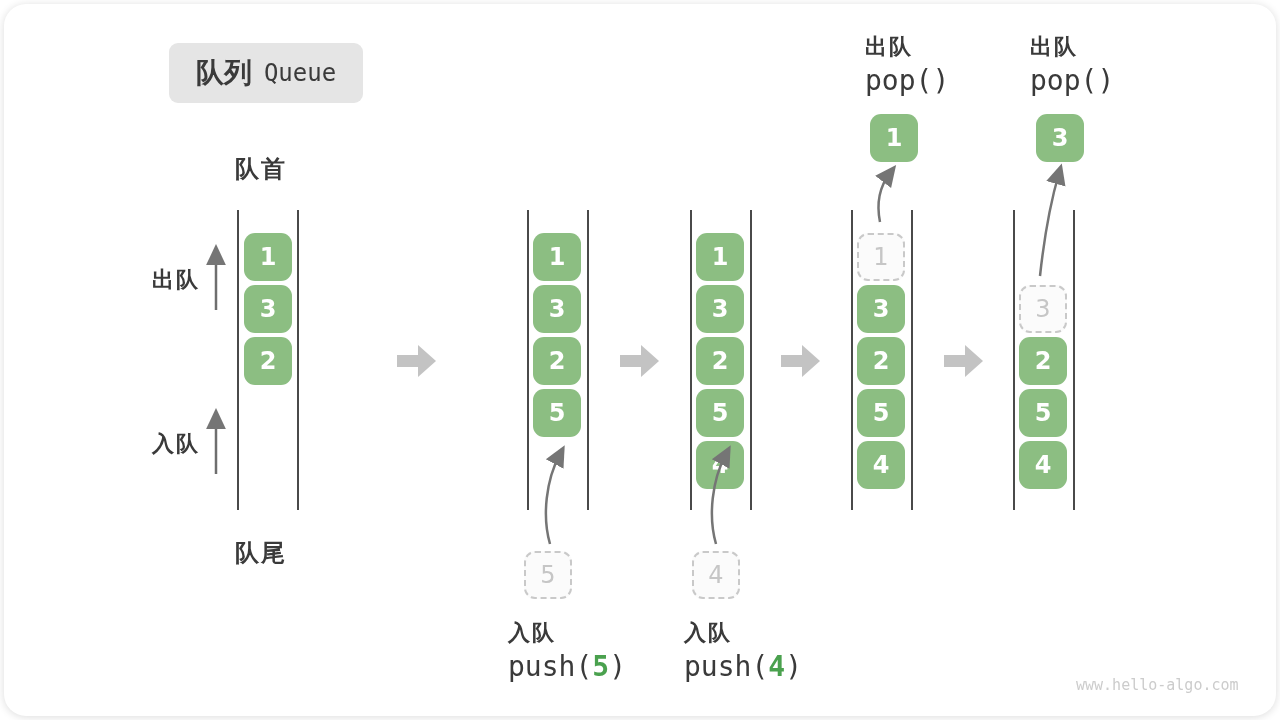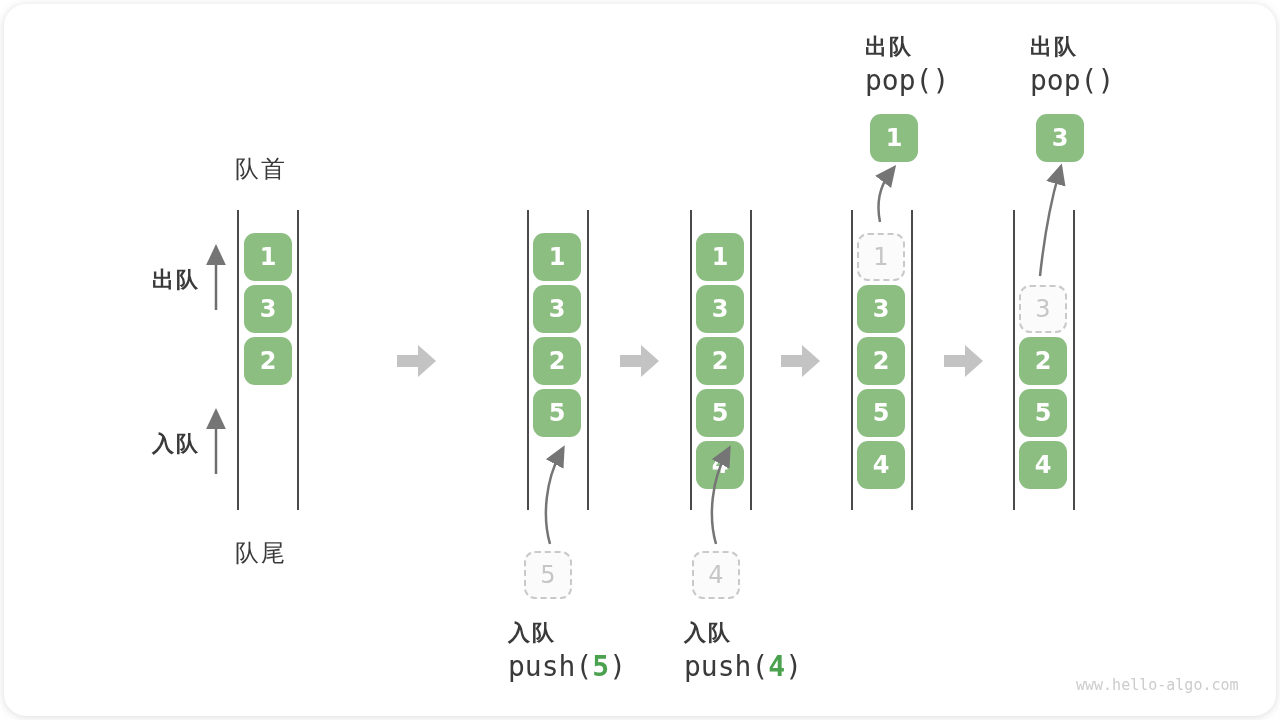--- a/index.html
+++ b/index.html
@@ -12,21 +12,21 @@
   }
   
   .title-box {
     position:absolute; left:165px; top:39px; width:194px; height:60px;
     background:#E5E5E5; border-radius:9px;
     display:flex; align-items:center; justify-content:center; gap:12px;
   }
   .title-zh { font-size:28px; font-weight:bold; color:#3A3A3A; }
   .title-en { font-size:24px; color:#3A3A3A; font-family:"DejaVu Sans Mono", monospace; }
 
-  .cn-label { position:absolute; font-weight:normal; color:#3A3A3A; font-size:24px; letter-spacing:2px; white-space:nowrap; }
+  .cn-label { position:absolute; font-weight:bold; color:#3A3A3A; font-size:24px; letter-spacing:2px; white-space:nowrap; }
   .side-label { position:absolute; font-weight:bold; color:#3A3A3A; font-size:22px; letter-spacing:2px; white-space:nowrap; }
 
   
   .qline { position:absolute; width:2px; height:300px; top:206px; background:#4A4A4A; }
 
   
   .qbox {
     position:absolute; width:48px; height:48px; border-radius:11px;
     background:#8CBE82; color:#ffffff; font-size:24px; font-weight:bold;
     display:flex; align-items:center; justify-content:center;
@@ -48,20 +48,24 @@
   .watermark {
     position:absolute; left:1072px; top:672px; font-size:15px; color:#CCCCCC;
     font-family:"DejaVu Sans Mono", monospace; white-space:nowrap;
   }
 </style>
 </head>
 <body>
 
 <div class="canvas">
 
+  <div class="title-box">
+    <span class="title-zh">队列</span>
+    <span class="title-en">Queue</span>
+  </div>
 
   <div class="cn-label" style="left:231px; top:149px;">队首</div>
   <div class="cn-label" style="left:231px; top:533px;">队尾</div>
 
   <div class="side-label" style="left:148px; top:261px;">出队</div>
   <div class="side-label" style="left:148px; top:425px;">入队</div>
 
   <div class="qline" style="left:233px;"></div>
   <div class="qline" style="left:293px;"></div>
   <div class="qline" style="left:523px;"></div>

